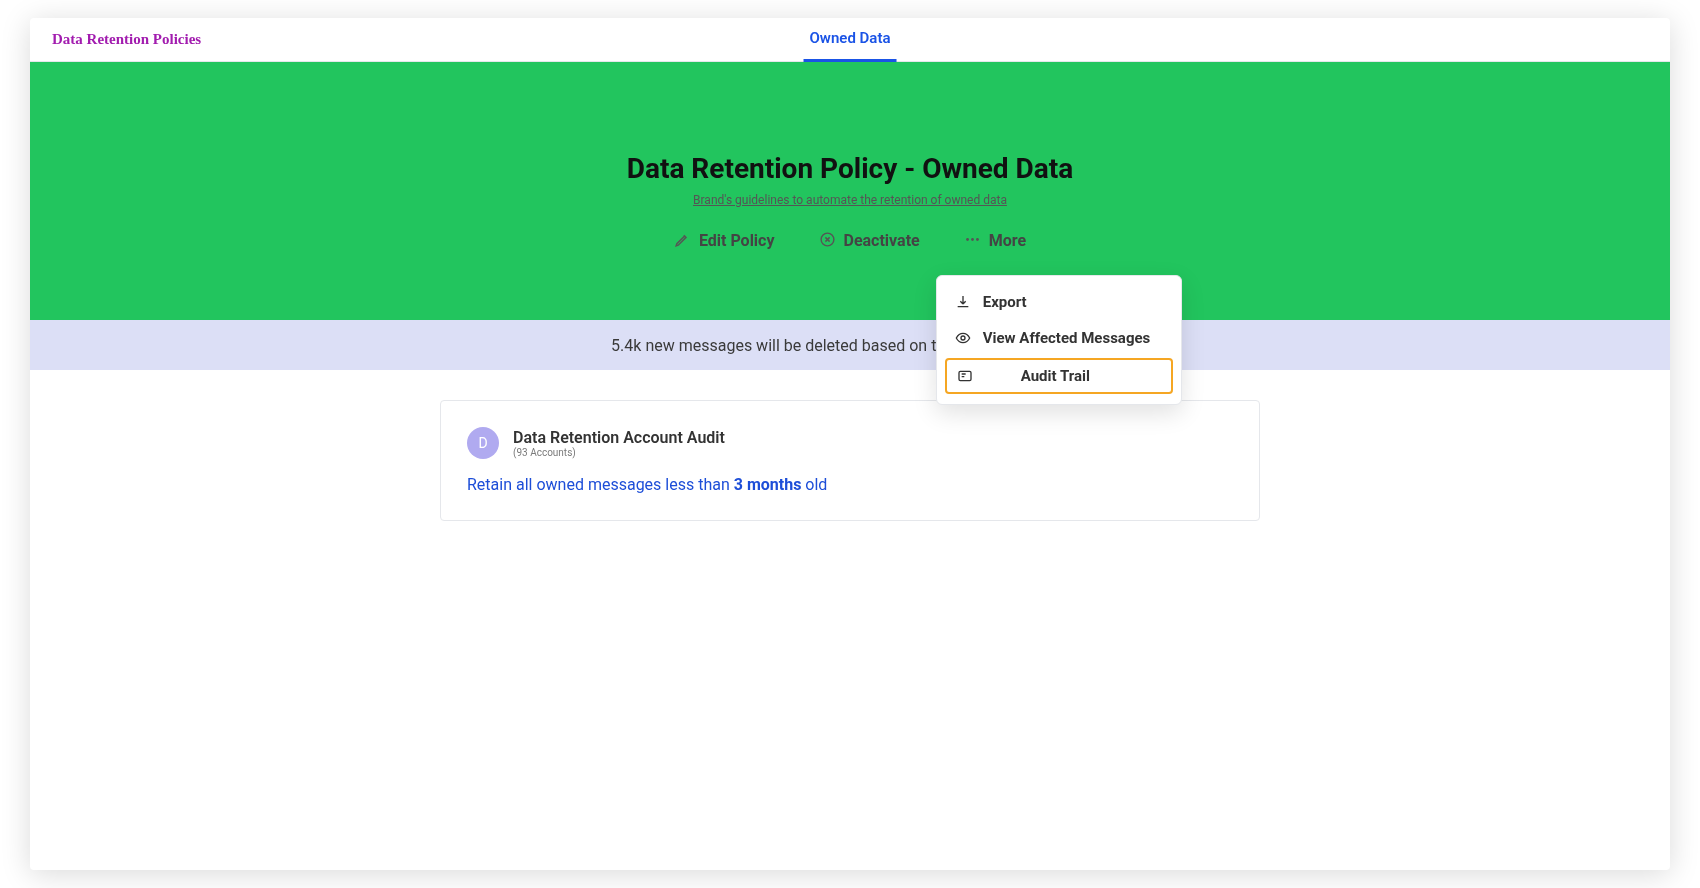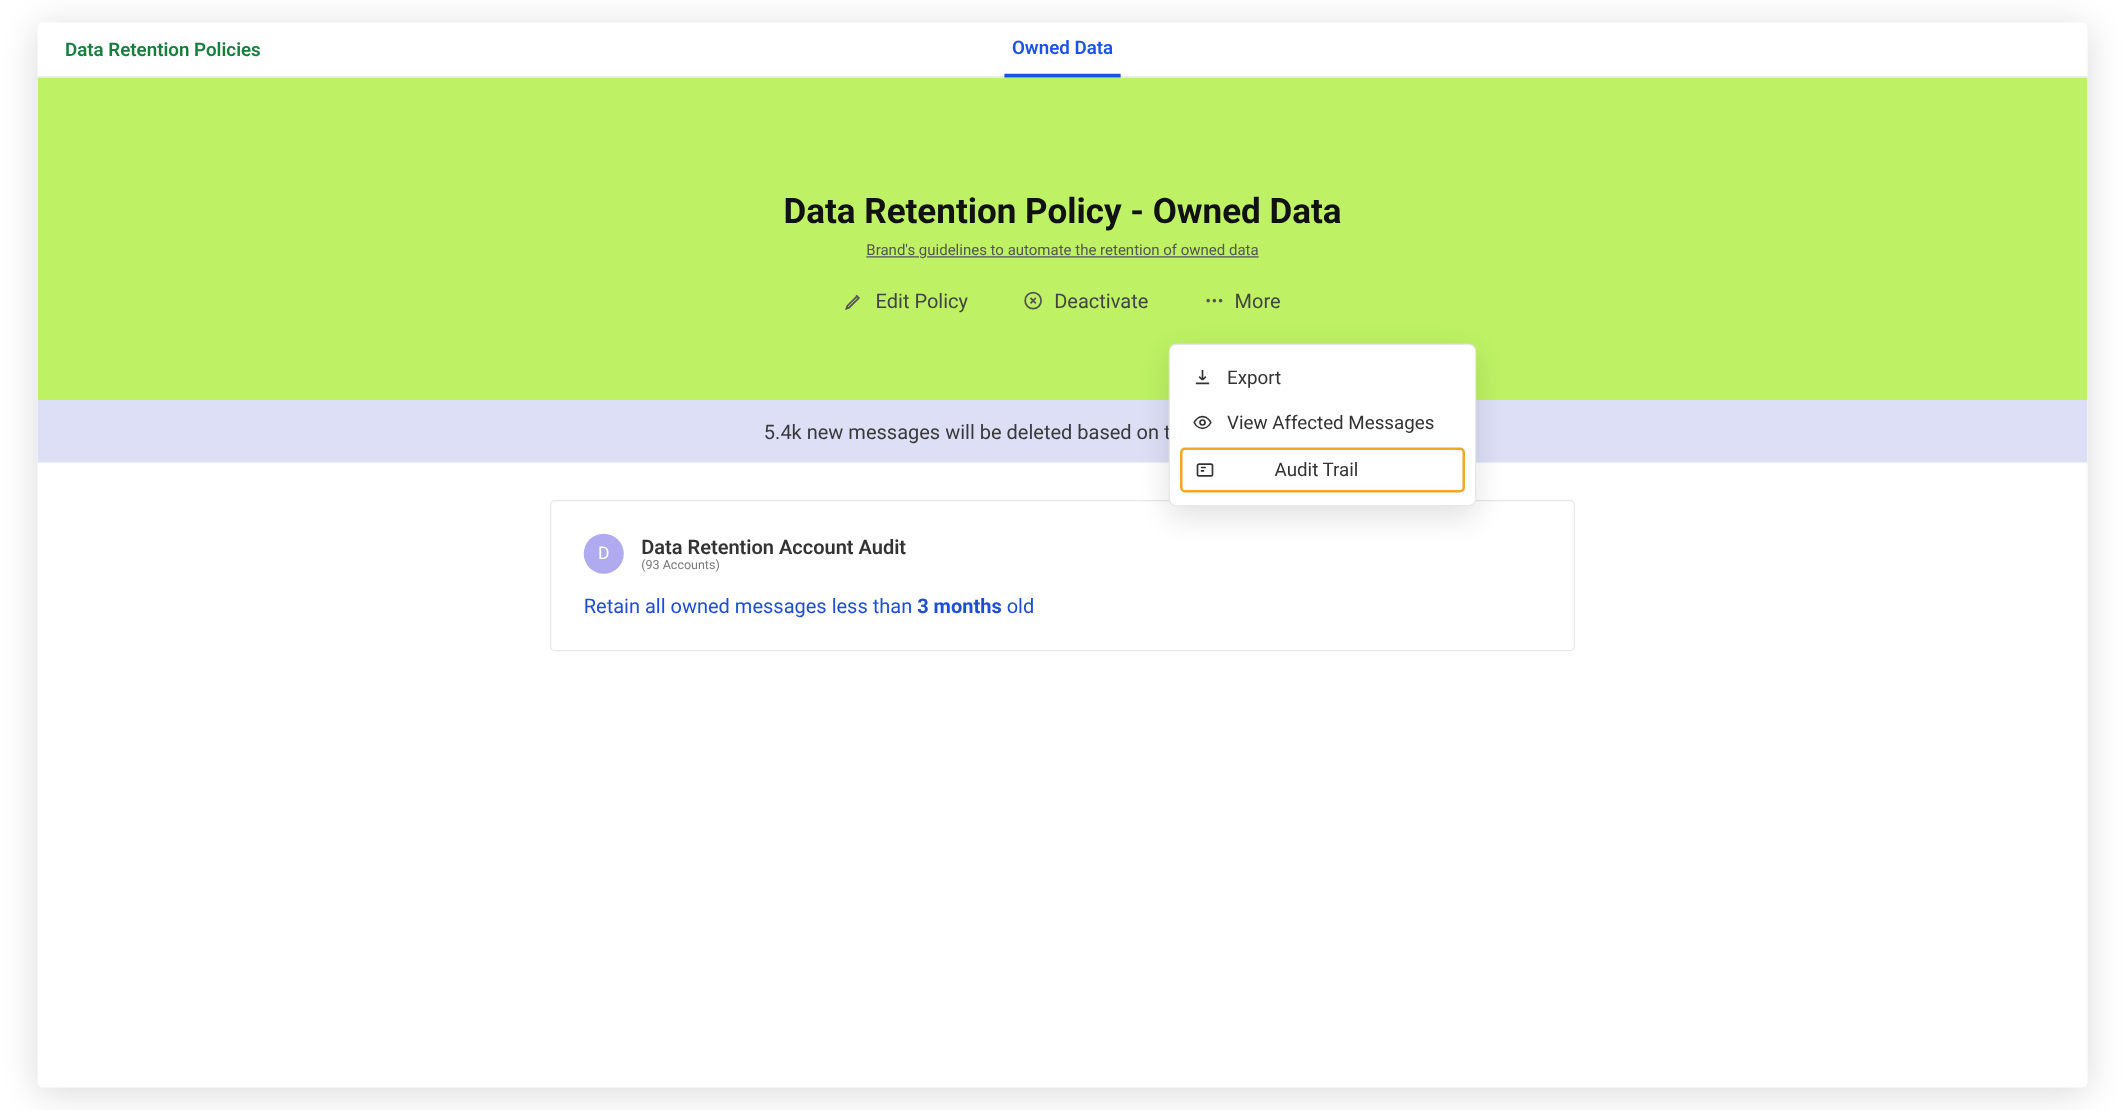--- a/index.html
+++ b/index.html
@@ -1,25 +1,25 @@
 <!DOCTYPE html>
 <html><head>
 <meta charset="utf-8">
 <style>
 * { margin:0; padding:0; box-sizing:border-box; font-family:-apple-system,BlinkMacSystemFont,"Segoe UI",Roboto,Helvetica,Arial,sans-serif; }
 body { background:#fff; width:1700px; height:888px; position:relative; }
 .frame { position:absolute; top:18px; left:30px; right:30px; bottom:18px; background:#fff; box-shadow:0 4px 30px rgba(0,0,0,0.15); border-radius:4px; overflow:hidden; }
 .topbar { height:44px; border-bottom:1px solid #e5e7eb; display:flex; align-items:center; position:relative; }
-.topbar-title { font-size:15px; font-weight:600; color:#15803d; padding-left:22px; }
+.topbar-title { font-size:15px; font-weight:600; color:#a21caf; padding-left:22px;font-family:Liberation Serif, serif; }
 .tab-active { position:absolute; left:50%; transform:translateX(-50%); height:44px; display:flex; align-items:center; color:#1a53e6; font-weight:600; font-size:15px; border-bottom:3px solid #1a53e6; padding:0 6px; }
-.hero { background:#bef264; padding:90px 0 70px 0; text-align:center; }
+.hero { background:#22c55e; padding:90px 0 70px 0; text-align:center; }
 .hero h1 { font-size:28px; font-weight:700; color:#111; margin-bottom:8px; }
 .hero p { font-size:12px; color:#555;text-decoration:underline; }
 .actions { margin-top:24px; display:flex; justify-content:center; gap:44px; }
-.action { display:flex; align-items:center; gap:8px; font-size:16px; color:#444; cursor:pointer; position:relative; }
+.action { display:flex; align-items:flex-start; gap:8px; font-size:16px; color:#444; cursor:pointer; position:relative;font-weight:bold; }
 .action svg { width:17px; height:17px; }
 .banner { background:#dcdff6; height:50px; display:flex; align-items:center; justify-content:center; gap:12px; }
 .banner-text { font-size:16px; color:#3a3a3a; }
 .approve-btn { background:#1a53e6; color:#fff; border:none; font-size:15px; font-weight:500; padding:8px 16px; cursor:pointer; border-radius:2px; }
 .content { padding:30px 0; display:flex; justify-content:center; }
 .card { width:820px; border:1px solid #e5e7eb; border-radius:4px; padding:26px; }
 .card-head { display:flex; align-items:center; gap:14px; margin-bottom:16px; }
 .avatar { width:32px; height:32px; border-radius:50%; background:#b0aaf0; color:#fff; font-size:14px; display:flex; align-items:center; justify-content:center; }
 .card-title { font-size:16px; font-weight:600; color:#333; }
 .card-sub { font-size:10px; color:#7a7a7a; }

